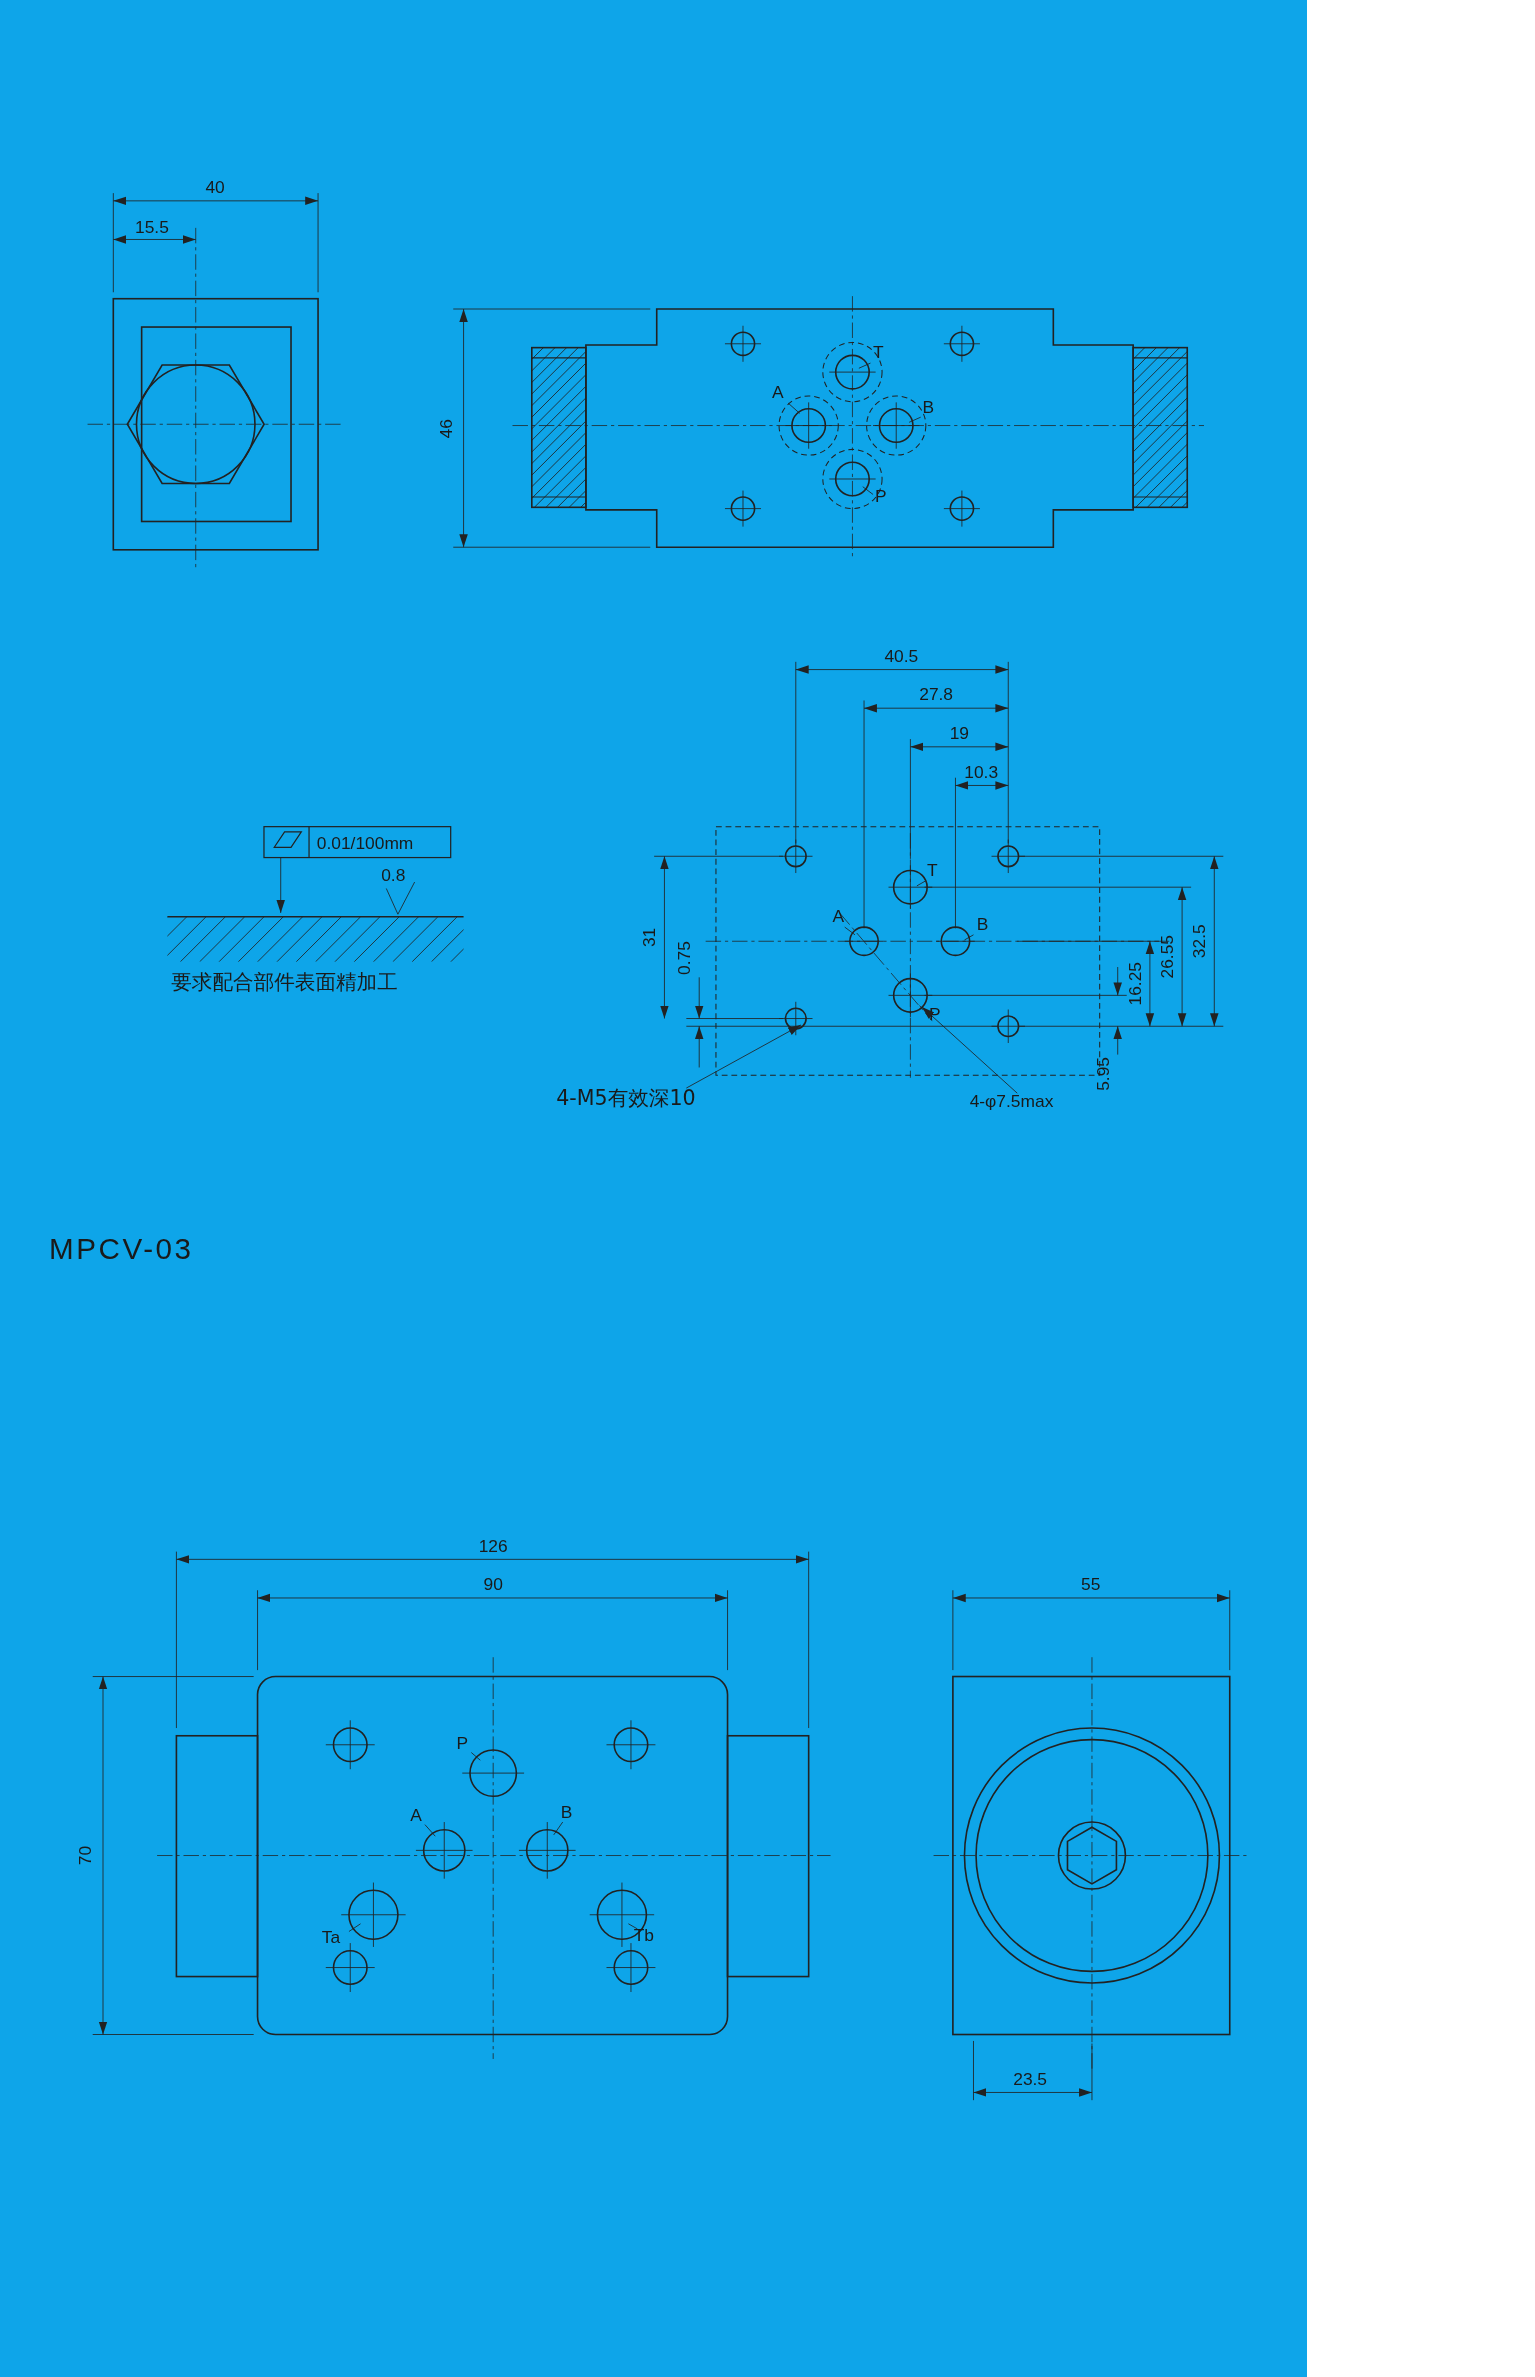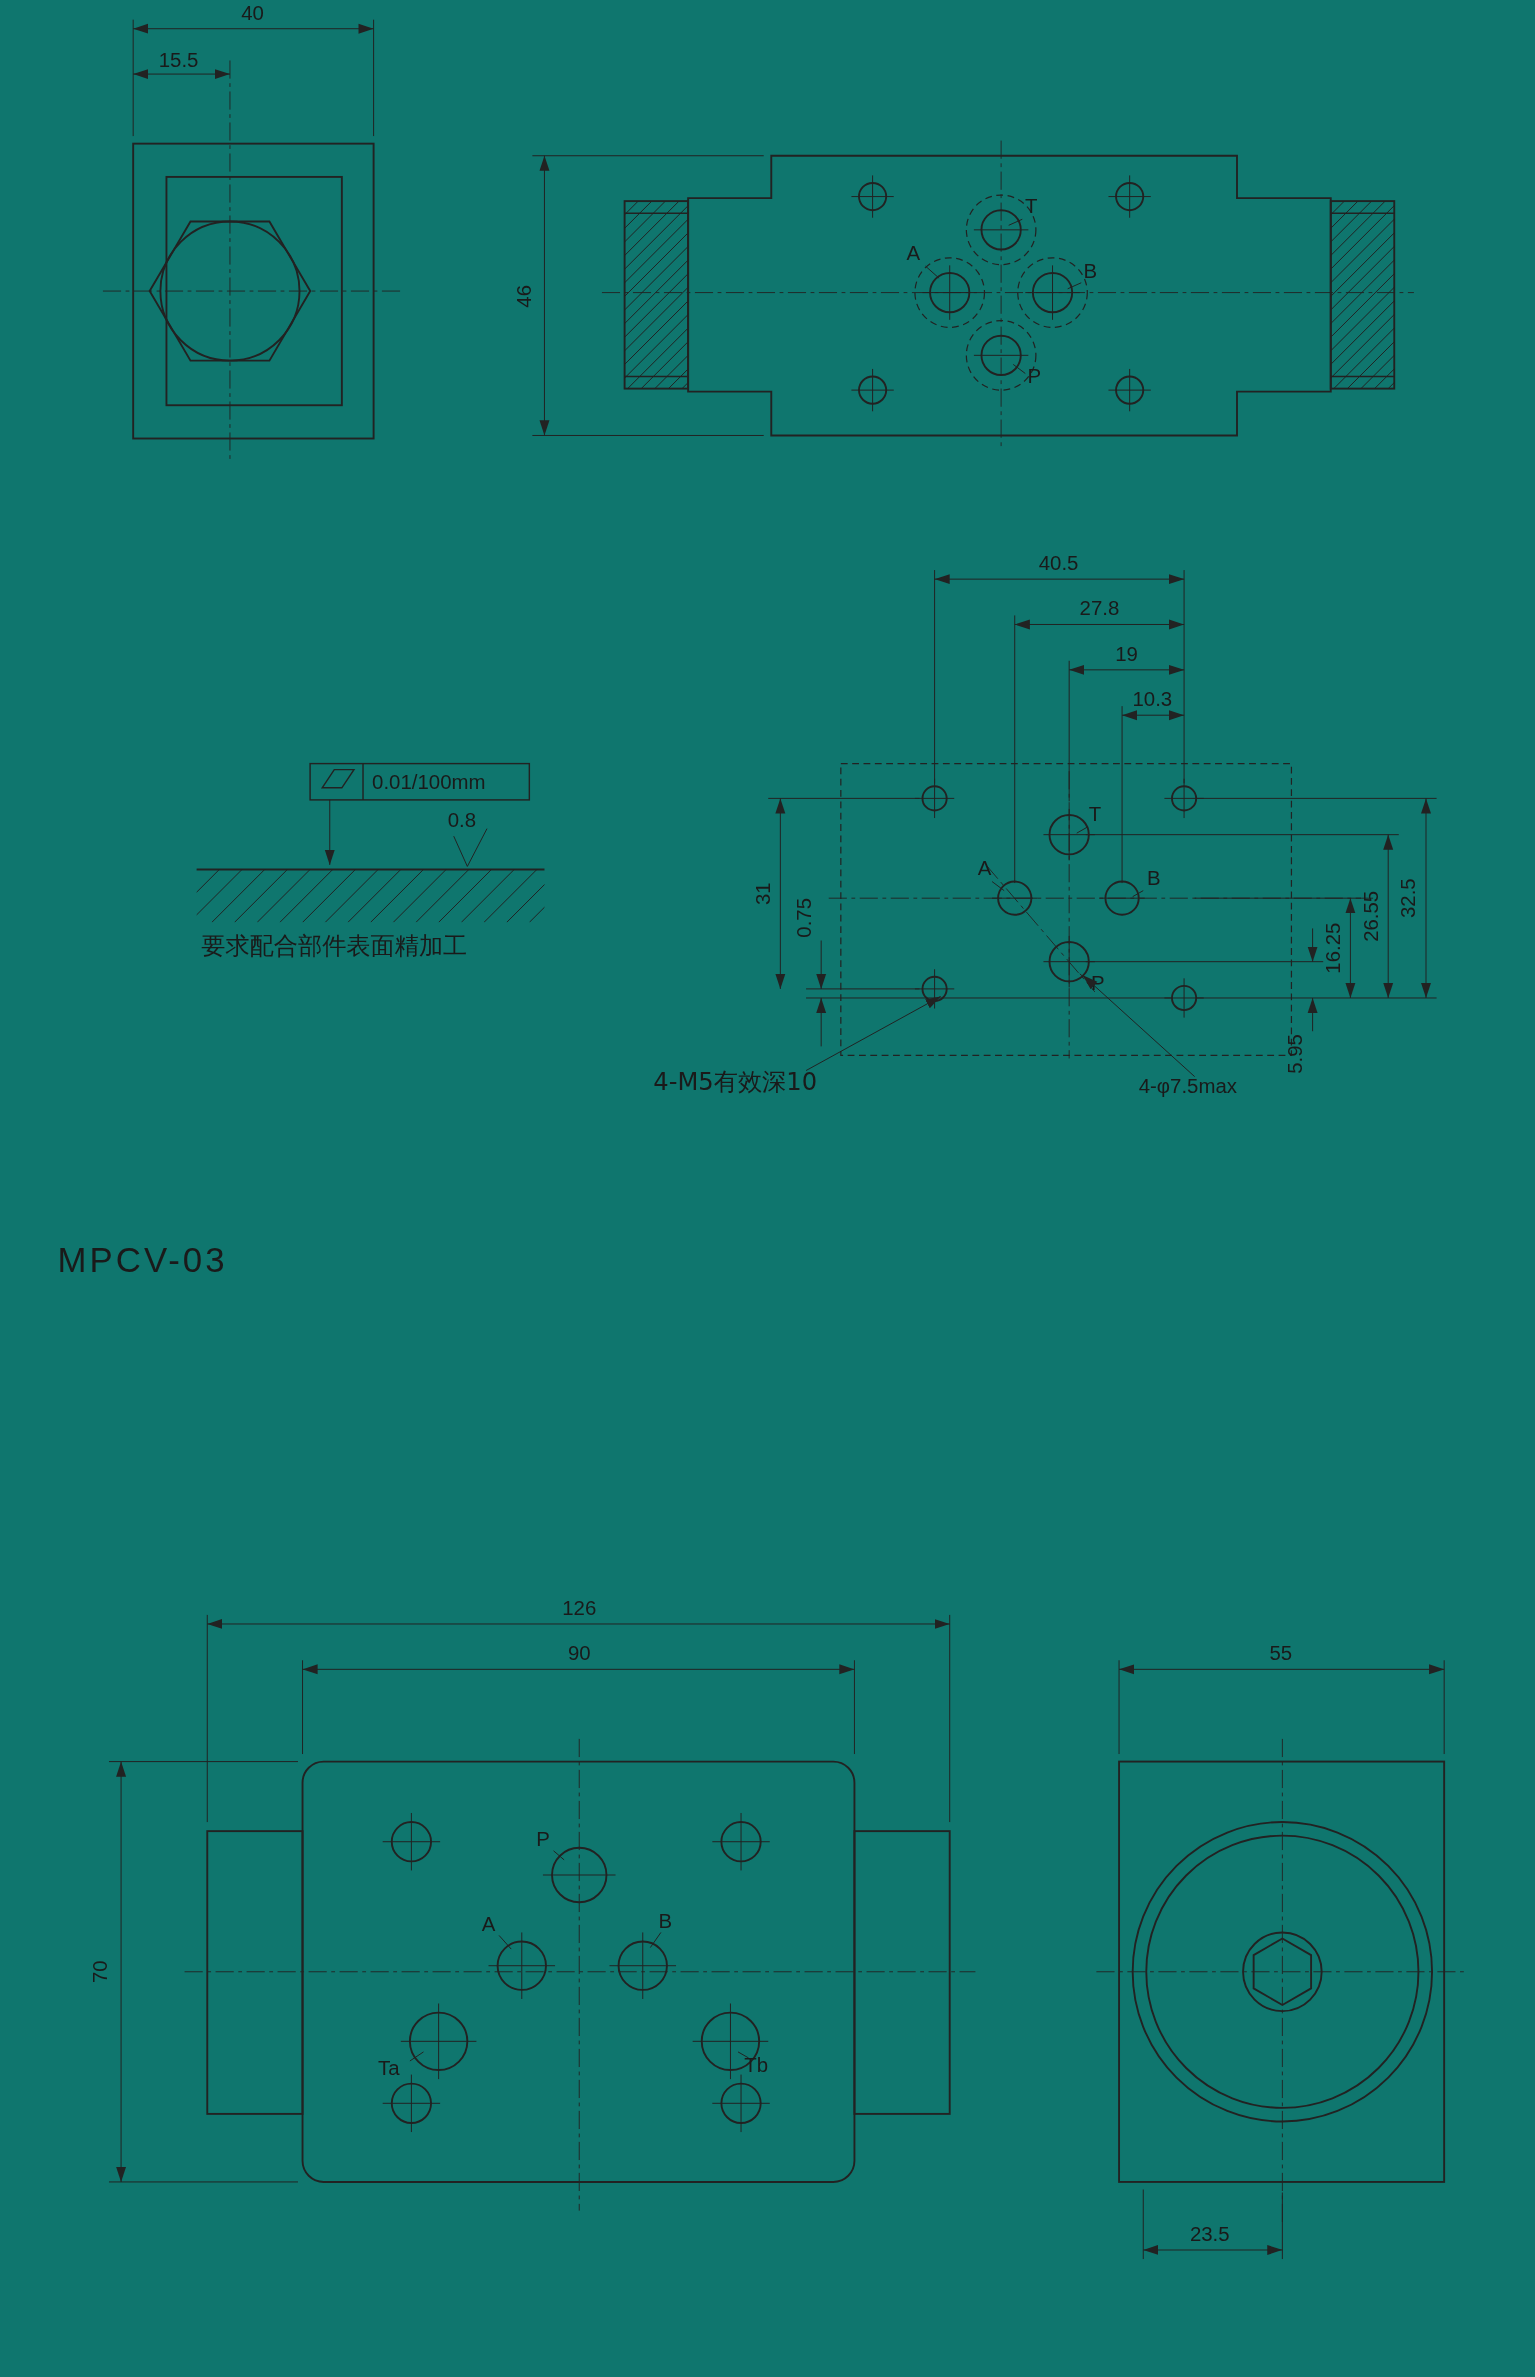--- a/index.html
+++ b/index.html
@@ -1,16 +1,16 @@
 <!DOCTYPE html>
 <html style="font-size:10px"><head>
 <meta charset="utf-8">
 <style>
   html,body{margin:0;padding:0;background:#ffffff;}
-  .sheet{width:1535px;height:2377px;background:#0f766e;}
+  .sheet{width:1307px;height:2377px;background:#0ea5e9;}
   svg{display:block;width:100%;height:100%;}
   .o{stroke:#222222;stroke-width:1.25;fill:none;}
   .t{stroke:#222222;stroke-width:.65;fill:none;}
   .t2{stroke:#222222;stroke-width:.95;fill:none;}
   .c{stroke:#222222;stroke-width:.6;fill:none;stroke-dasharray:12 3 2.5 3;}
   .d{stroke:#222222;stroke-width:.8;fill:none;stroke-dasharray:4.5 3;}
   text{font:13.5px "Liberation Sans", sans-serif; fill:#1a1a1a; stroke:none;}
   .cjk{font-family:"DejaVu Sans", sans-serif; font-size:16px;}
   .ttl{font-size:23px; letter-spacing:2px; font-family:"Liberation Sans", sans-serif;}
 </style>

